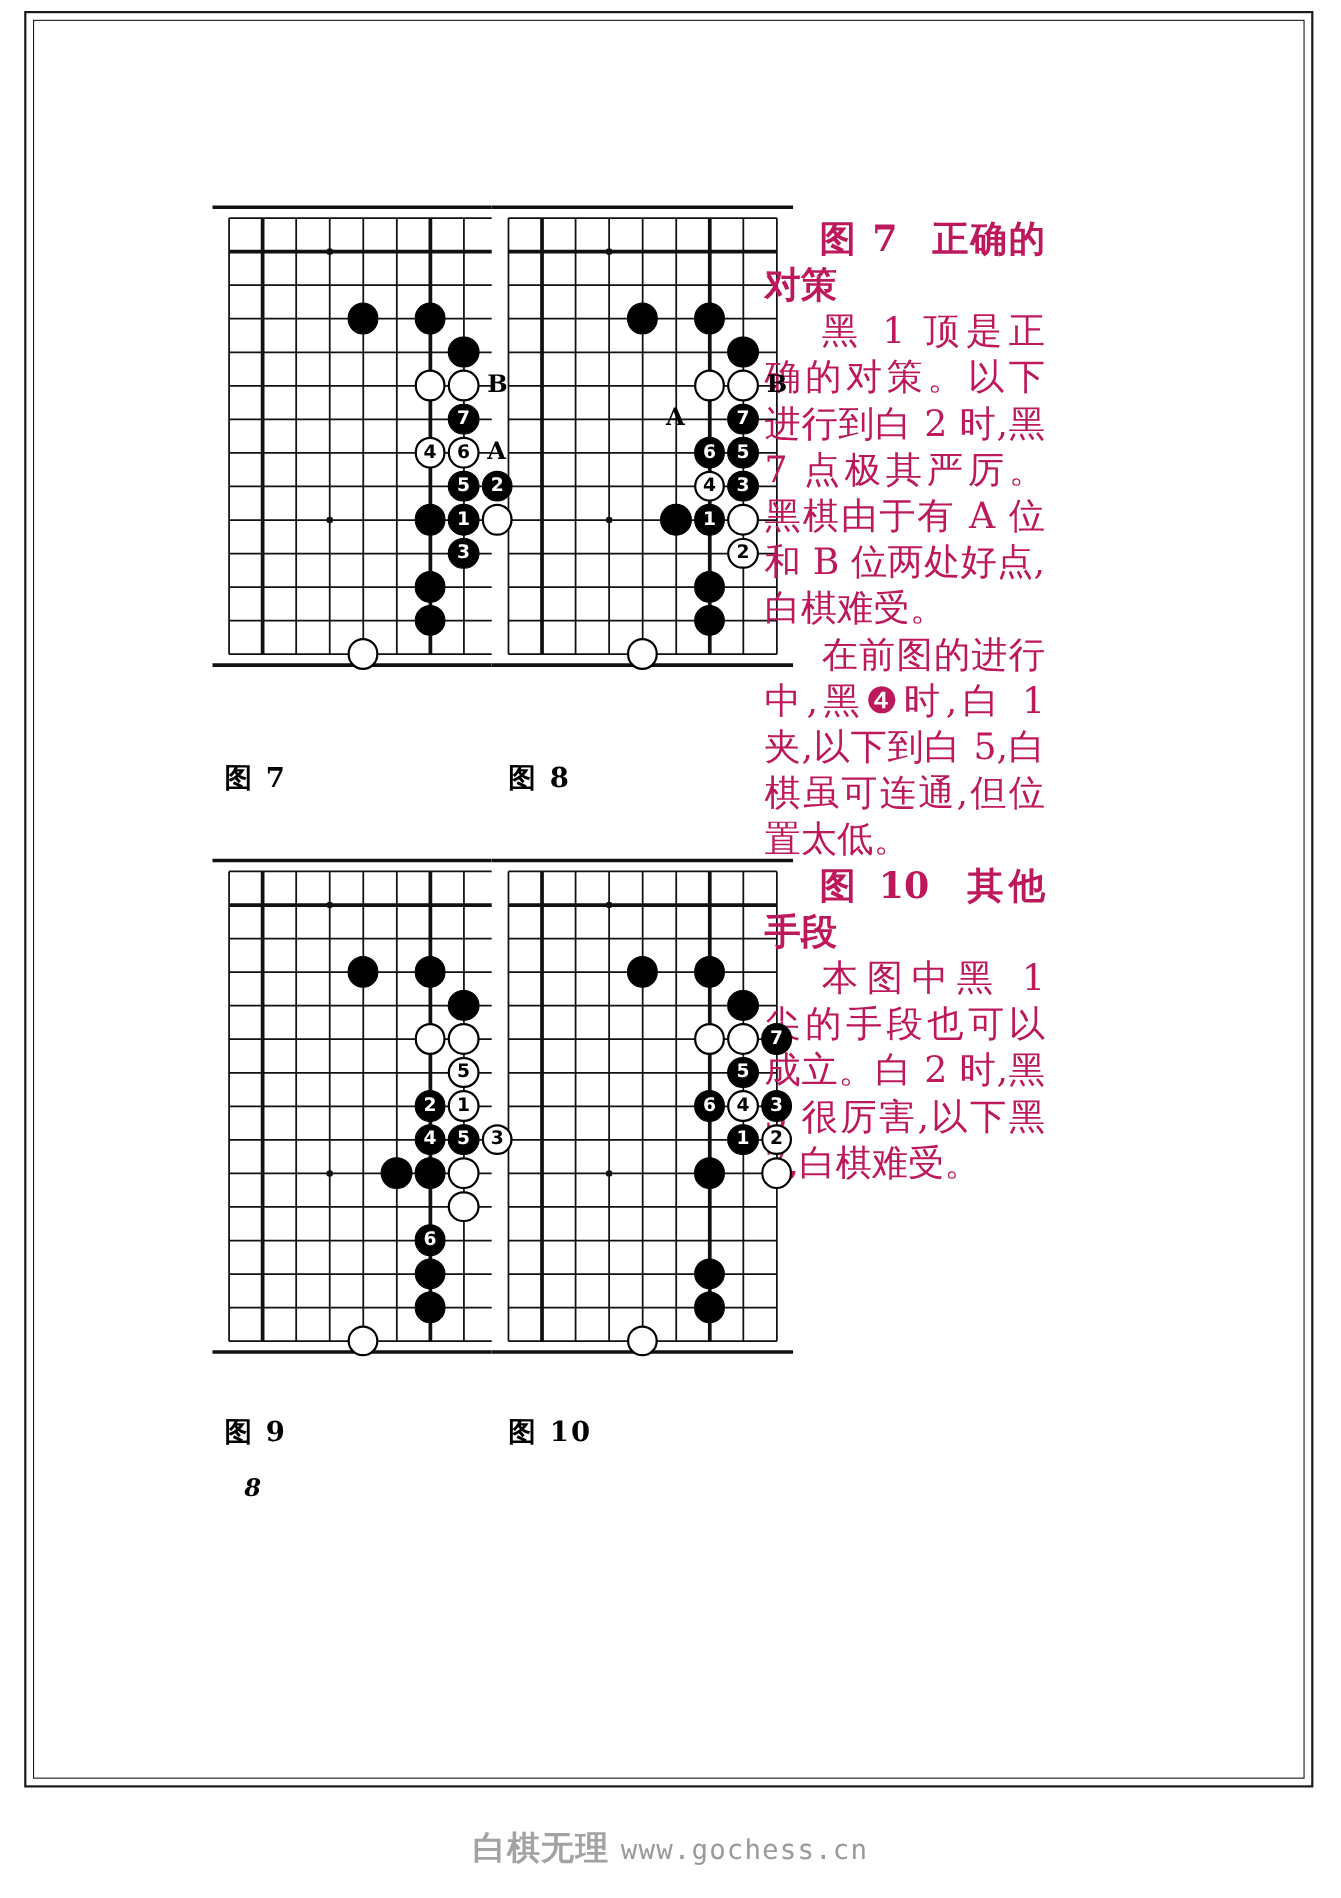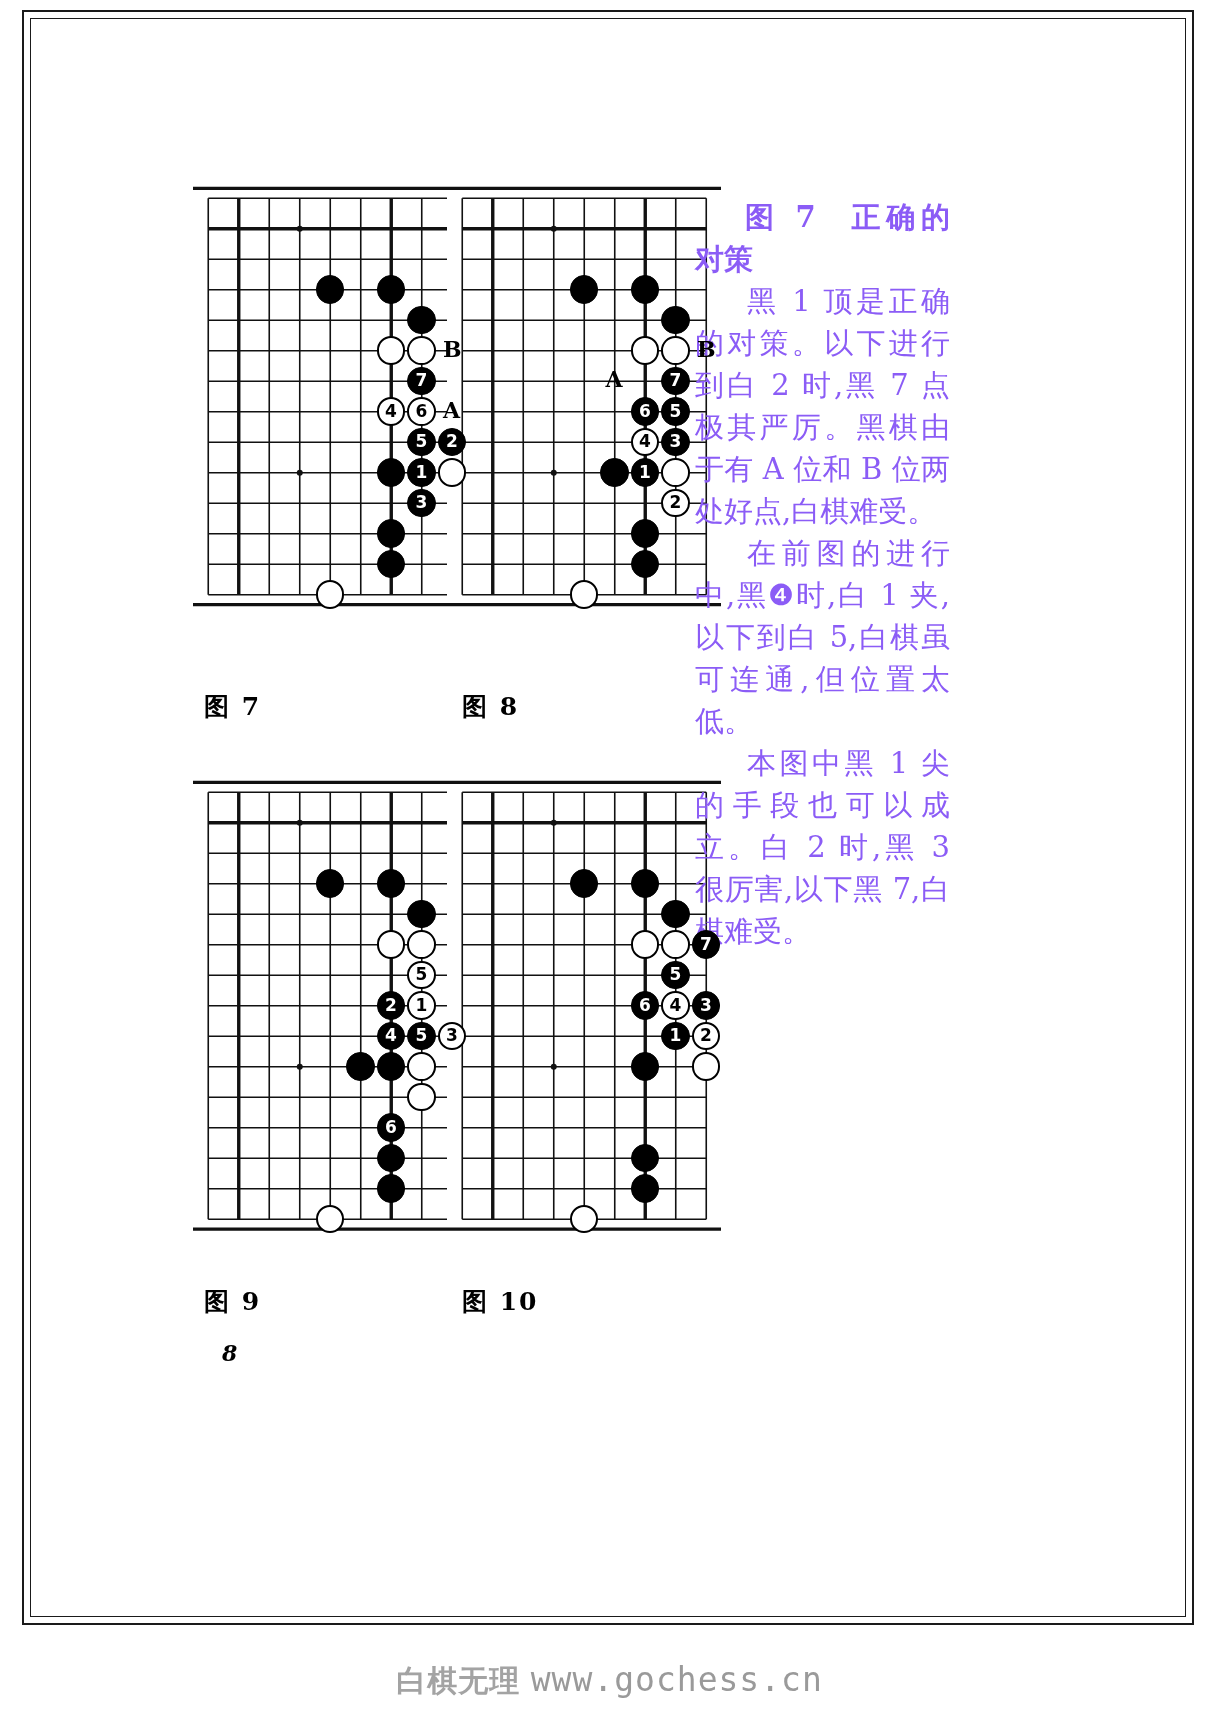--- a/index.html
+++ b/index.html
@@ -58,23 +58,23 @@
     font-size:25px;font-weight:bold;color:#000;
     letter-spacing:2px;
     white-space:nowrap;
   }
   
   #text-col{
     position:absolute;left:695px;top:196px;width:255px;
   }
   .para{
     font-family:"DejaVu Serif","Liberation Serif",serif;
-    font-size:29px;
+    font-size:33px;
     line-height:42px;
-    color:#8b5cf6;
+    color:#be185d;
     text-align:justify;
     text-justify:inter-character;
     margin:0 0 0 0;
   }
   .para.heading{
     font-weight:bold;
     letter-spacing:0px;
   }
   .para.heading .hd-lead{ margin-left:50px; }
   .para.heading .hd-gap{ display:inline-block;width:30px; }
@@ -88,21 +88,21 @@
   
   #footer{
     position:absolute;left:0;top:1660px;width:1219px;
     text-align:center;
     font-family:"DejaVu Serif","Liberation Serif",serif;
     font-size:30px;color:#9a9a9a;
     letter-spacing:1px;
     white-space:nowrap;
   }
   #footer .cn{ font-weight:bold;color:#a3a3a3; }
-  #footer .url{ font-family:"DejaVu Sans Mono","Liberation Mono",monospace;font-size:33px;text-align:right; }
+  #footer .url{ font-family:"DejaVu Sans Mono","Liberation Mono",monospace;font-size:25px;text-align:right; }
 </style>
 </head>
 <body>
 
 <div id="page-border"></div>
 <div id="page-border-inner"></div>
 
 <div id="boards-root">
     <div class="board" style="left: 192.75px; top: 182.75px; width: 274.5px; height: 427px;">
       <svg width="274.5" height="427" class="grid-layer">
@@ -310,19 +310,20 @@
 <div class="figcap" style="left:462px;top:690px;">图 8</div>
 <div class="figcap" style="left:204px;top:1285px;">图 9</div>
 <div class="figcap" style="left:462px;top:1285px;">图 10</div>
 
 <div id="page-number">8</div>
 
 <div id="text-col">
     <p class="para heading"><span class="hd-lead">图 7</span><span class="hd-gap"></span><span>正确的对策</span></p>
     <p class="para body">黑 1 顶是正确的对策。以下进行到白 2 时,黑 7 点极其严厉。黑棋由于有 A 位和 B 位两处好点,白棋难受。</p>
     <p class="para body">在前图的进行中,黑❹时,白 1 夹,以下到白 5,白棋虽可连通,但位置太低。</p>
+    <p class="para heading"><span class="hd-lead">图 10</span><span class="hd-gap"></span><span>其他手段</span></p>
     <p class="para body">本图中黑 1 尖的手段也可以成立。白 2 时,黑 3 很厉害,以下黑 7,白棋难受。</p>
   </div>
 
 <div id="footer">
   <span class="cn">白棋无理</span>
   <span class="url">www.gochess.cn</span>
 </div>
 
 </body></html>

